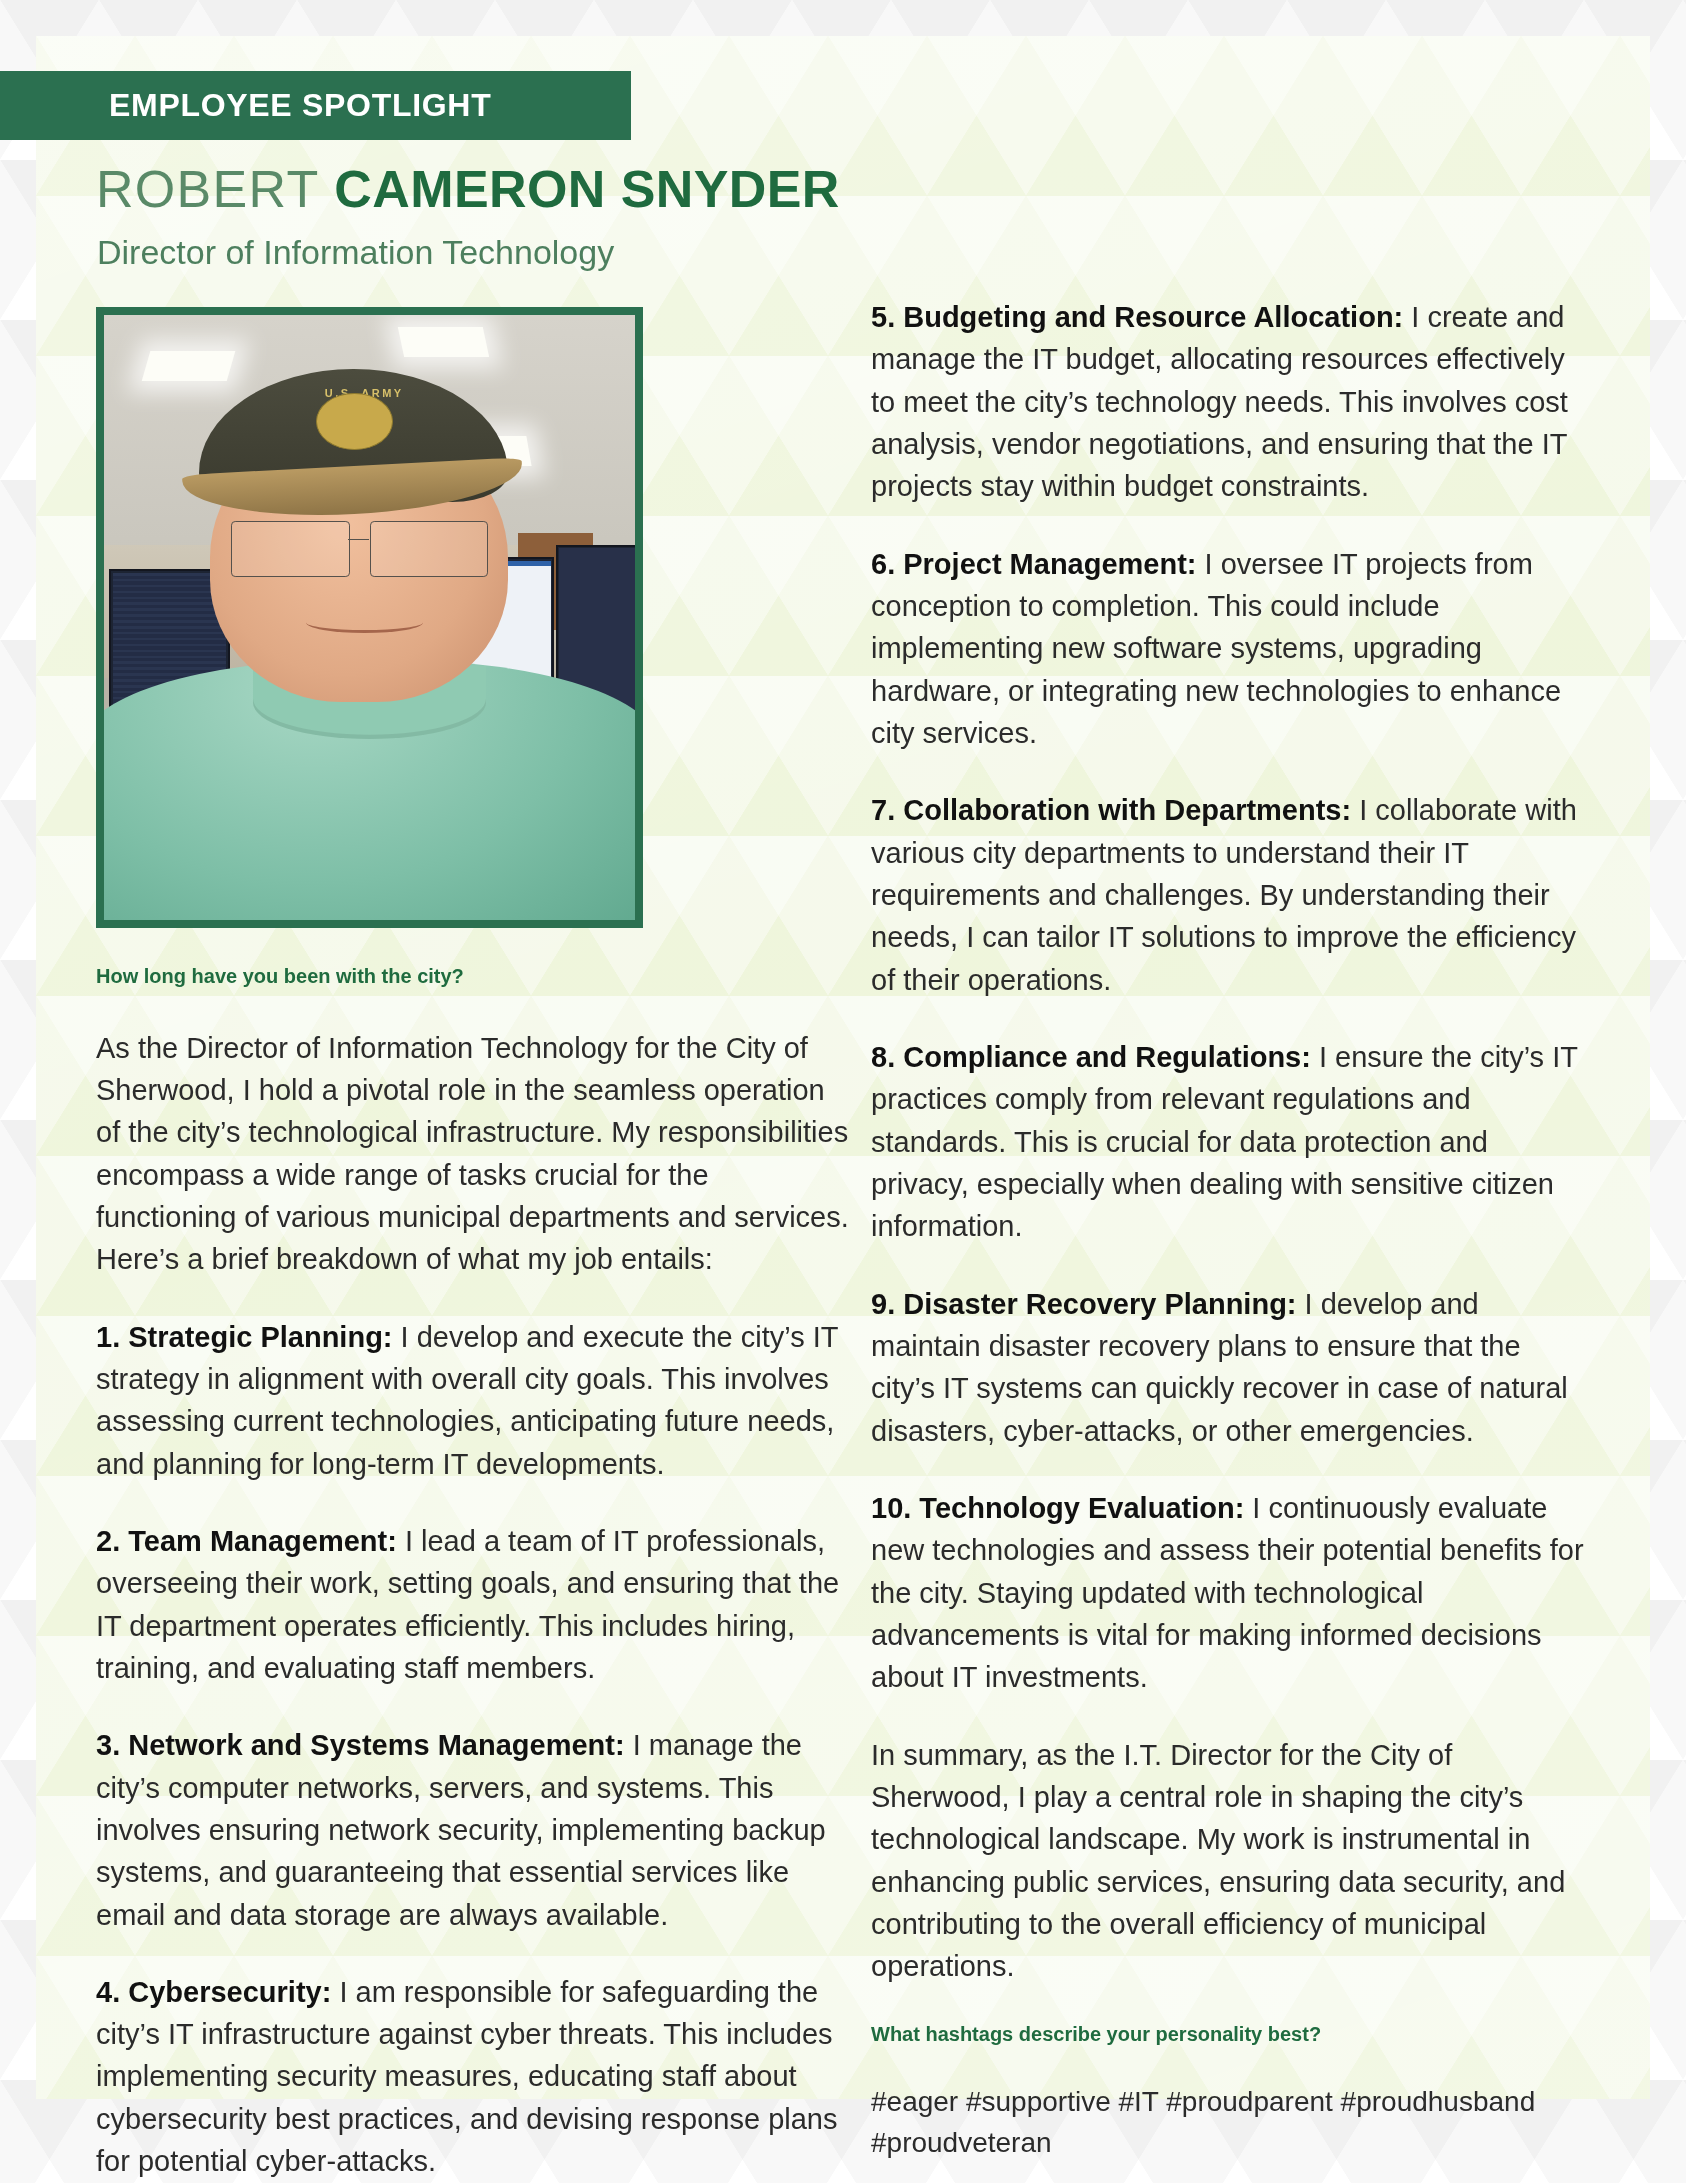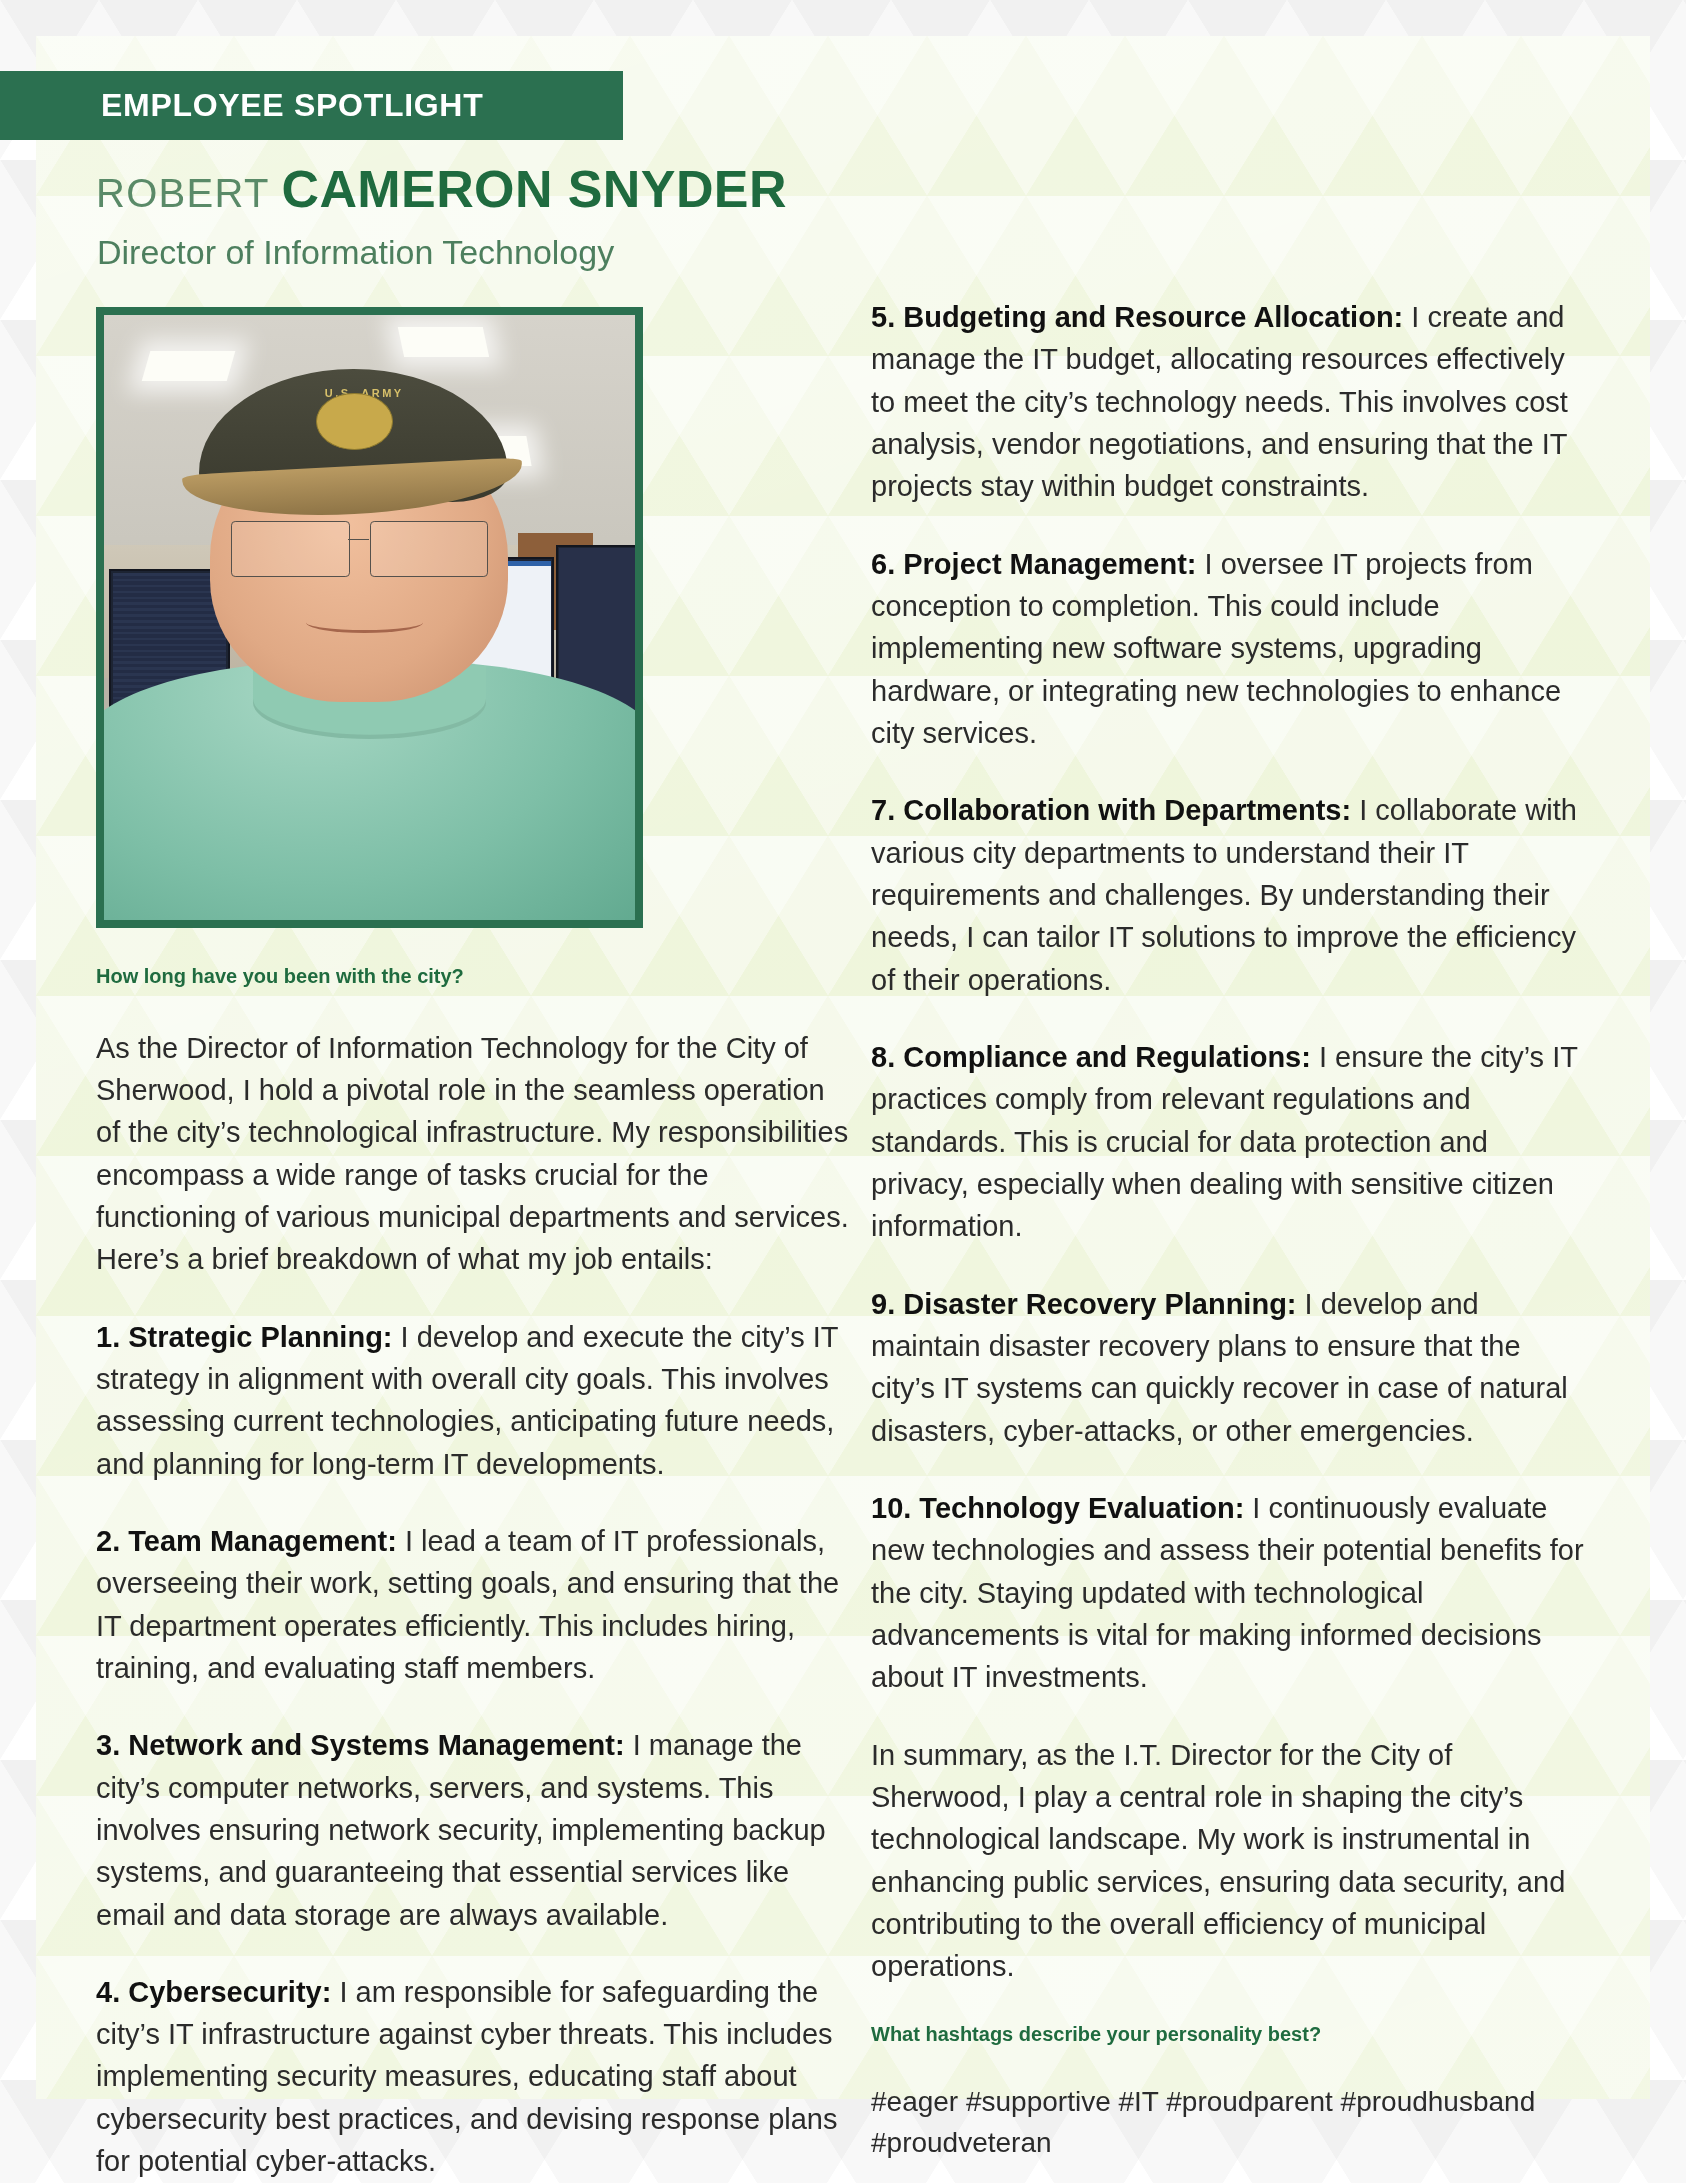--- a/index.html
+++ b/index.html
@@ -61,41 +61,42 @@
   .banner {
     position: absolute;
     left: 0;
     top: 71px;
     width: 623px;
     height: 69px;
     background: #2b7050;
     display: flex;
     align-items: center;
     z-index: 5;
+    padding-left: 8px;
   }
   .banner-label {
     color: #ffffff;
     font-size: 32px;
     font-weight: bold;
     letter-spacing: 0.7px;
     margin-left: 101px;
     white-space: nowrap;
   }
 
   
   .nameline {
     position: absolute;
     left: 96px;
     top: 163px;
     white-space: nowrap;
     z-index: 6;
     line-height: 1.0;
   }
   .name-first {
-    font-size: 40px;
+    font-size: 52px;
     font-weight: 300;
     color: #5a8a68;
     letter-spacing: 1.3px;
   }
   .name-rest {
     font-size: 52px;
     font-weight: bold;
     color: #1f6b3f;
     letter-spacing: 0.4px;
   }

